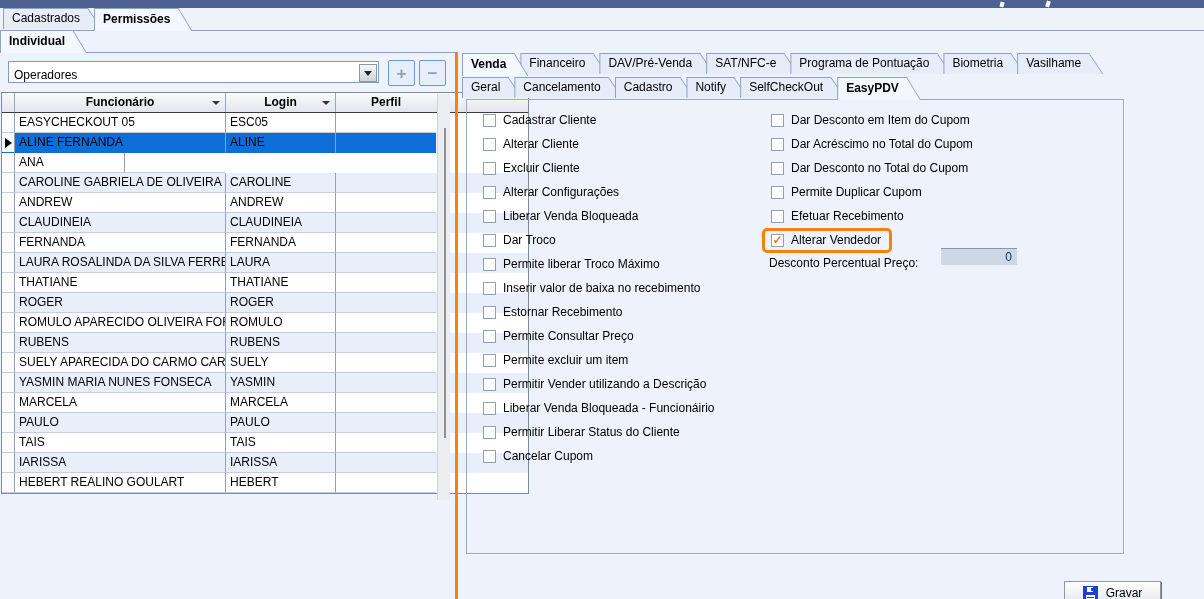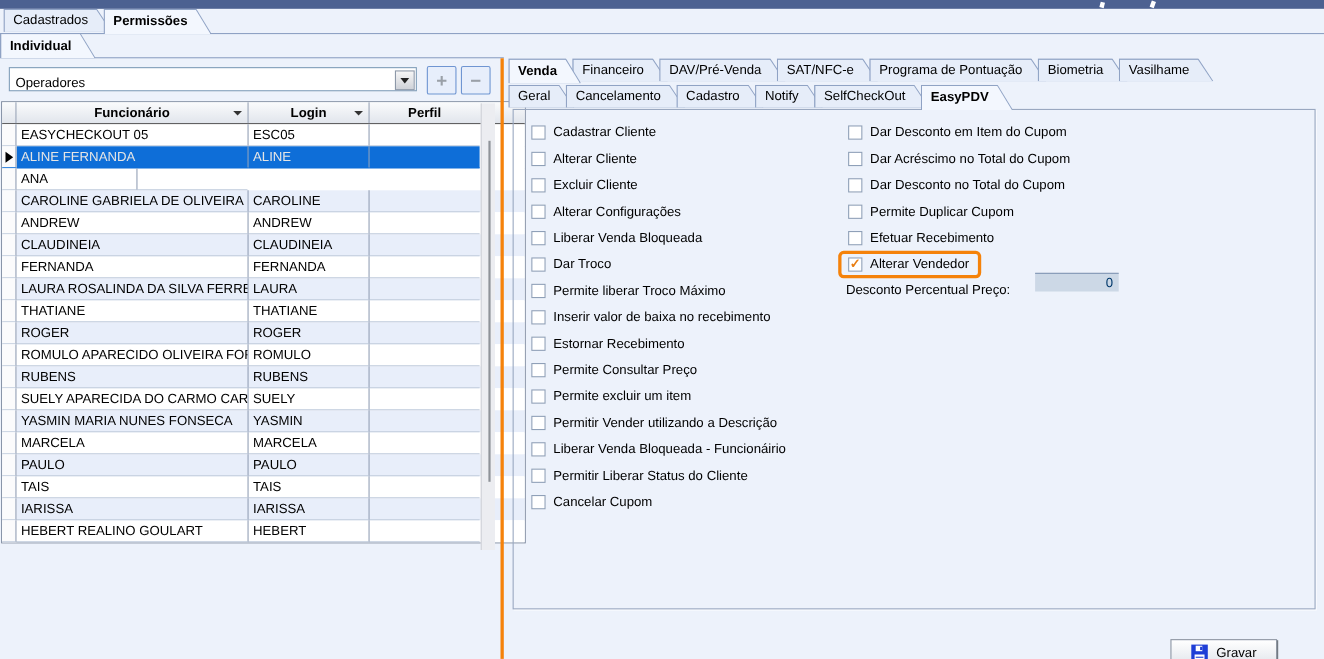--- a/index.html
+++ b/index.html
@@ -29,41 +29,41 @@
 
   
   .combo { position:absolute; left:8px; top:61px; width:371px; height:22px; background:#fff; border:1px solid #7f9db9; display:flex; align-items:flex-end; }
   .combo-text { flex:1; padding-left:5px; }
   .combo-btn { width:18px; height:18px; margin-right:1px; background:linear-gradient(#f6f6f6,#cfd2d8); border:1px solid #8d98a8; display:flex; align-items:center; justify-content:center; }
   .tri-down { width:0; height:0; border-left:4px solid transparent; border-right:4px solid transparent; border-top:5px solid #222; }
   .sq-btn { position:absolute; top:60px; width:27px; height:26px; background:#e7eefb; border:1px solid #6f95d2; border-radius:2px; color:#9aa0a8; font-size:17px; font-weight:bold; display:flex; align-items:center; justify-content:center; line-height:1; }
   #btn-add { left:388px; } #btn-del { left:419px; }
 
   
-  .grid { position:absolute; left:1px; top:92px; width:477px; border:1px solid #7d8aa0; background:#fff; }
+  .grid { position:absolute; left:1px; top:92px; width:528px; border:1px solid #7d8aa0; background:#fff; }
   .thead { display:flex; height:20px; background:linear-gradient(#fafbfc,#e1e5ec); border-bottom:1px solid #3c3c3c; font-weight:bold; }
   .th { position:relative; border-right:1px solid #9aa5b8; text-align:center; line-height:19px; overflow:hidden; white-space:nowrap; }
   .c-gutter { width:13px; } .c-func { width:211px; } .c-login { width:110px; } .c-perfil { width:100px; border-right:none; }
   .sort-arrow { position:absolute; right:5px; top:8px; width:0; height:0; border-left:4px solid transparent; border-right:4px solid transparent; border-top:4px solid #333; }
   .trow { display:flex; height:20px; background:#fff; }
   .trow.alt { background:#e8eefa; }
-  .trow.selected .td { background:#0e6ed8; color:#e5e5e5; border-bottom-color:#0e6ed8; }
+  .trow.selected .td { background:#0e6ed8; color:#000000; border-bottom-color:#0e6ed8; }
   .td { border-right:1px solid #93a0b6; border-bottom:1px solid #c3cede; padding-left:4px; line-height:19px; overflow:hidden; white-space:nowrap; }
   .td.c-gutter { background:#fbfbfc; padding:0; position:relative; }
   .trow.selected .td.c-gutter { background:#fbfbfc; }
   .row-arrow { position:absolute; left:3px; top:5px; width:0; height:0; border-top:5px solid transparent; border-bottom:5px solid transparent; border-left:7px solid #000; }
   .td.c-perfil { border-right:none; }
 
   .vscroll { position:absolute; left:437px; top:94px; width:13px; height:406px; background:#ecedf1; border-left:1px solid #cfd2d8; }
   .vthumb { position:absolute; left:6px; top:34px; width:2px; height:310px; background:#8f9399; }
 
   .divider { position:absolute; left:455px; top:53px; width:3px; height:546px; background:#f5820a; }
 
   
-  .pagebox { position:absolute; left:466px; top:99px; width:730px; height:455px; border:1px solid #9aa8c0; box-shadow:1px 1px 0 #fdfdff; }
+  .pagebox { position:absolute; left:466px; top:99px; width:658px; height:455px; border:1px solid #9aa8c0; box-shadow:1px 1px 0 #fdfdff; }
   .checkcol { position:absolute; }
   #col-left { left:16px; top:13px; }
   #col-right { left:304px; top:13px; }
   .check-item { display:flex; align-items:center; height:14px; margin-bottom:10px; position:relative; width:max-content; }
   .checkbox { width:13px; height:13px; border:1px solid #8fa0b8; background:#fff; margin-right:7px; font-size:12px; line-height:11px; text-align:center; color:#e87e13; font-weight:bold; flex:none; }
   .highlight-ring { position:absolute; left:-9px; top:-5px; right:-11px; bottom:-6px; border:3px solid #f5820a; border-radius:5px; pointer-events:none; }
 
   .desconto-label { position:absolute; left:302px; top:156px; }
   .desconto-field { position:absolute; left:474px; top:148px; width:76px; height:17px; background:#ccd8e6; border-top:1px solid #8398b5; color:#00386b; text-align:right; line-height:16px; padding-right:5px; }
 

